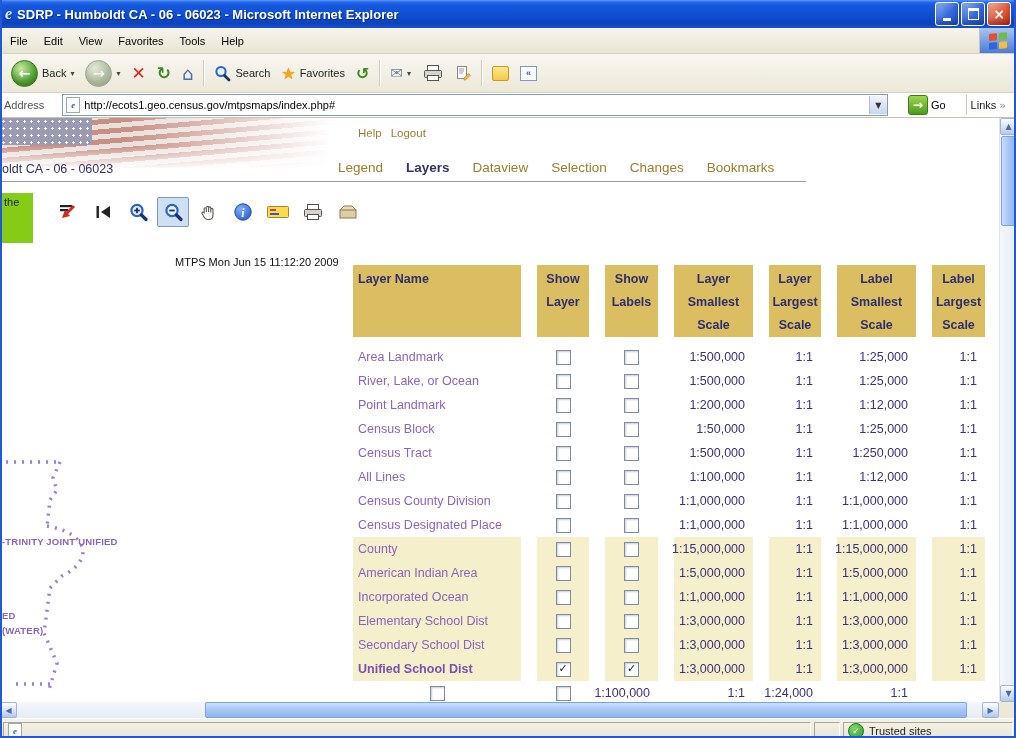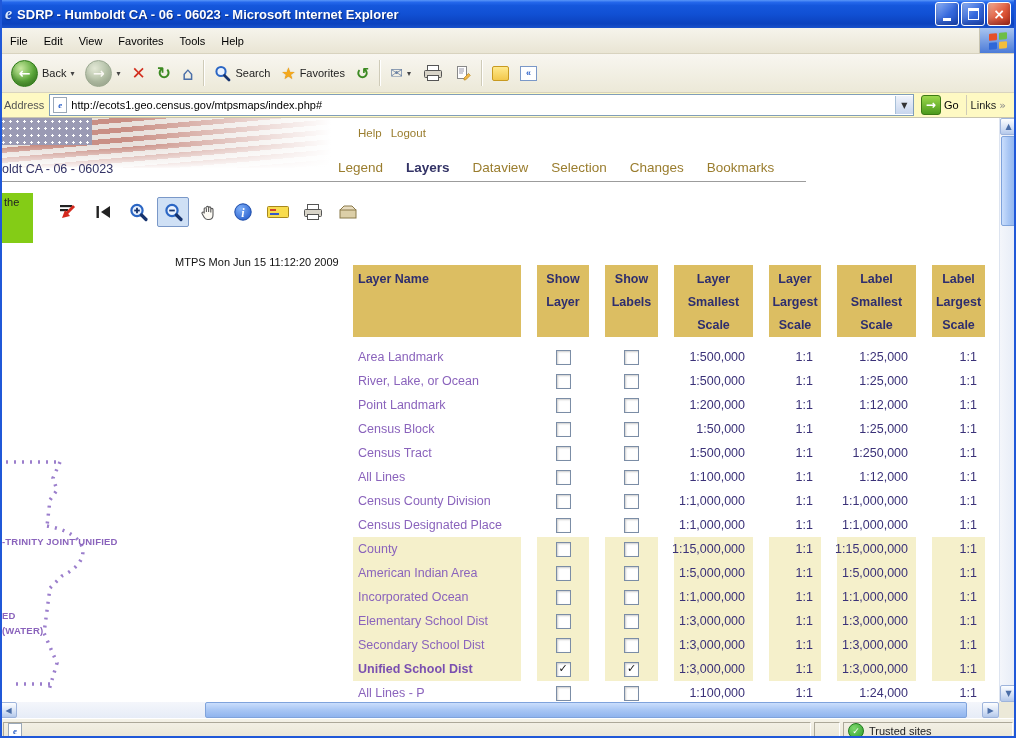--- a/index.html
+++ b/index.html
@@ -45,21 +45,21 @@
   .stop-x{color:#D22E1E;font-size:17px;font-weight:bold}
   .refresh-g{color:#3C8A22;font-size:17px;font-weight:bold}
   .home-g{color:#4A6EA8;font-size:18px}
   .star-g{color:#F4A81C;font-size:16px;text-shadow:0 0 1px #B87A10}
   .hist-g{color:#3C8A22;font-size:16px;font-weight:bold}
   .mail-g{color:#6E84A4;font-size:15px}
   .noteicon{width:15px;height:13px;background:linear-gradient(#FFE98C,#F2C84C);border:1px solid #C89A20;border-radius:2px}
   .discussicon{width:15px;height:13px;background:#fff;border:1px solid #7A98C8;display:flex;align-items:center;justify-content:center;color:#2E62C8;font-size:9px;font-weight:bold}
 
   
-  .addressbar{height:24px;display:flex;align-items:center;gap:5px;padding:0 4px;background:#fef9c3;border-bottom:1px solid #C8C4B0}
+  .addressbar{height:24px;display:flex;align-items:center;gap:18px;padding:0 4px;background:#ffffff;border-bottom:1px solid #C8C4B0}
   .addr-label{font-size:11px;color:#555}
   .addr-field{flex:1;height:20px;background:#fff;border:1px solid #7F9DB9;display:flex;align-items:center;padding:0 0 0 3px;gap:4px}
   .doc-icon{width:12px;height:14px;background:#fff;border:1px solid #9AA8B8;display:flex;align-items:center;justify-content:center;color:#2E62C8;font:italic bold 9px "Liberation Serif",serif}
   .addr-url{flex:1;font-size:11px;color:#000;white-space:nowrap;overflow:hidden}
   .addr-drop{width:17px;height:18px;background:linear-gradient(#EFF3FB,#C8D6EE);border-left:1px solid #A8C0D8;display:flex;align-items:center;justify-content:center;font-size:8px;color:#333}
   .go-btn{display:flex;align-items:center;gap:3px;font-size:11px;color:#000;padding:0 2px}
   .go-icon{width:18px;height:18px;border-radius:3px;background:linear-gradient(#9CD84C,#4C9A1C);border:1px solid #3C7A14;color:#fff;display:flex;align-items:center;justify-content:center;font-weight:bold;font-size:12px}
   .links-btn{display:flex;align-items:center;gap:3px;font-size:11px;color:#222;padding:0 6px 0 4px;border-left:1px solid #CFCBB8;height:20px}
   .chev{color:#888;font-size:11px}
 
@@ -557,21 +557,20 @@
             </div>
             <div class="td cbcell">
               <span class="cb checked"></span>
             </div>
             <div class="td num">1:3,000,000</div>
             <div class="td num">1:1</div>
             <div class="td num">1:3,000,000</div>
             <div class="td num">1:1</div>
           </div>
           <div class="tr">
-            <div class="td name">All Lines - P</div>
             <div class="td cbcell">
               <span class="cb"></span>
             </div>
             <div class="td cbcell">
               <span class="cb"></span>
             </div>
             <div class="td num">1:100,000</div>
             <div class="td num">1:1</div>
             <div class="td num">1:24,000</div>
             <div class="td num">1:1</div>

